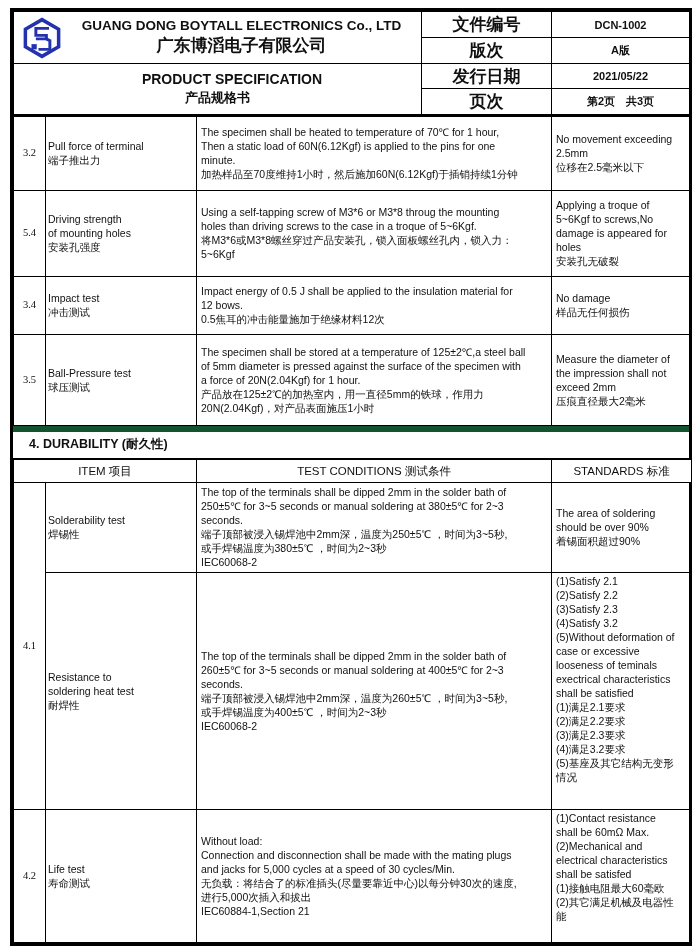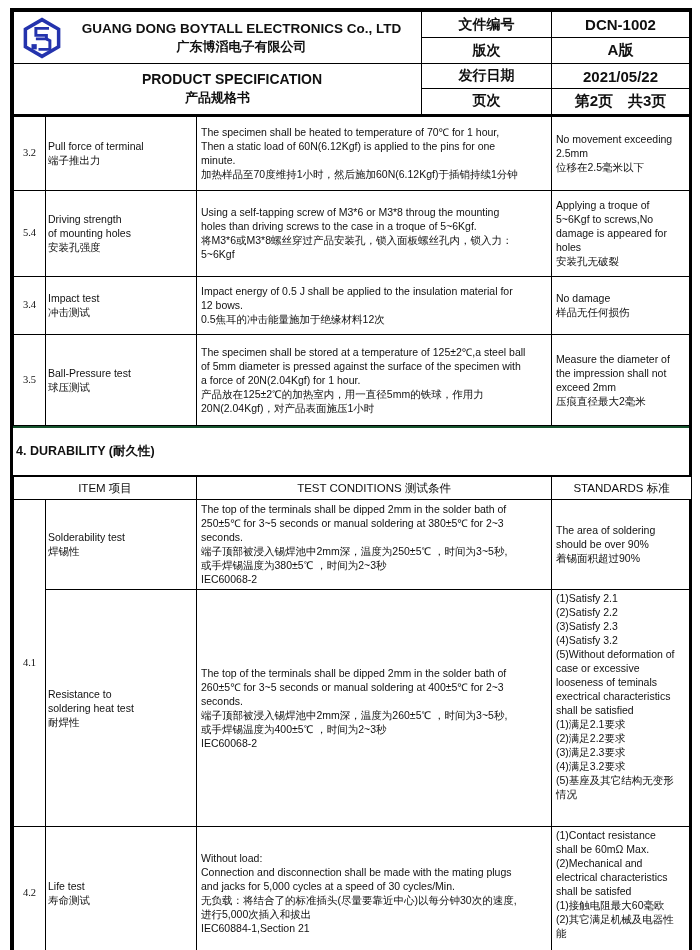--- a/index.html
+++ b/index.html
@@ -16,39 +16,39 @@
   table { border-collapse:collapse; table-layout:fixed; width:100%; }
   td, th { border:1px solid #000; vertical-align:middle; overflow:hidden; }
 
   
   .hdr td { text-align:center; font-weight:bold; }
   .hdr .company-cell { padding:2px 4px; }
   .company-inner { display:flex; align-items:center; }
   .logo-box { width:48px; flex:0 0 48px; display:flex; justify-content:center; }
   .company-text { flex:1; text-align:center; line-height:1.35; }
   .company-en { font-size:13.5px; font-weight:bold; }
-  .company-cn { font-size:13px; font-weight:bold; }
+  .company-cn { font-size:17px; font-weight:bold; }
   .title-cell { line-height:1.45; }
   .title-en { font-size:14px; font-weight:bold;margin-left:29px; }
   .title-cn { font-size:13px; font-weight:bold; }
-  .hlabel { font-size:14px; }
-  .hvalue { font-size:15px; white-space:pre; }
+  .hlabel { font-size:17px; }
+  .hvalue { font-size:11px; white-space:pre; }
 
   
   .spec td, .dur td, .dur th { font-size:10.5px; line-height:14px; }
   .no-cell   { text-align:center; font-size:11px;font-family:Liberation Serif, serif; }
   .item-cell { text-align:left; white-space:pre-line; padding:1px 2px; }
   .cond-cell { text-align:left;  white-space:pre-line; padding:1px 3px 1px 4px;margin-left:21px; }
   .std-cell  { text-align:left;  white-space:pre-line; padding:1px 2px 1px 4px; }
   .vtop { vertical-align:top; }
 
   .section-bar {
-    border-top:2px solid #14532d; border-bottom:1px solid #000;
-    height:50px; display:flex; align-items:center;
-    font-weight:bold; font-size:12.5px; padding-left:3px;
+    border-top:6px solid #14532d; border-bottom:1px solid #000;
+    height:33px; display:flex; align-items:center;
+    font-weight:bold; font-size:12.5px; padding-left:16px;
     background:#fff;
   }
   .dur th { font-weight:normal; font-size:11.5px; text-align:center; background:#fff; }
   .hdr { border-bottom:2px solid #000; }
 </style>
 </head>
 <body>
 
 <div class="page">
   <div class="doc">

